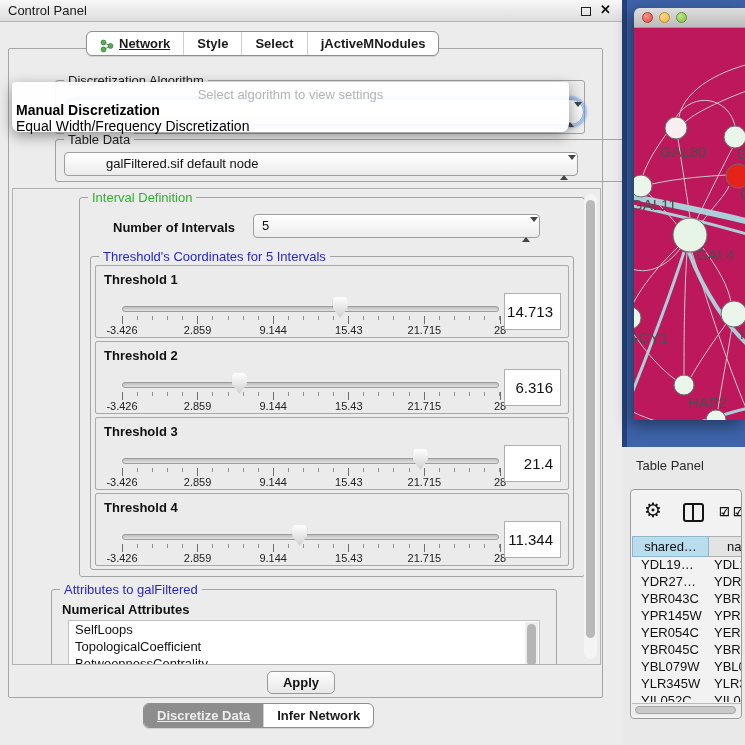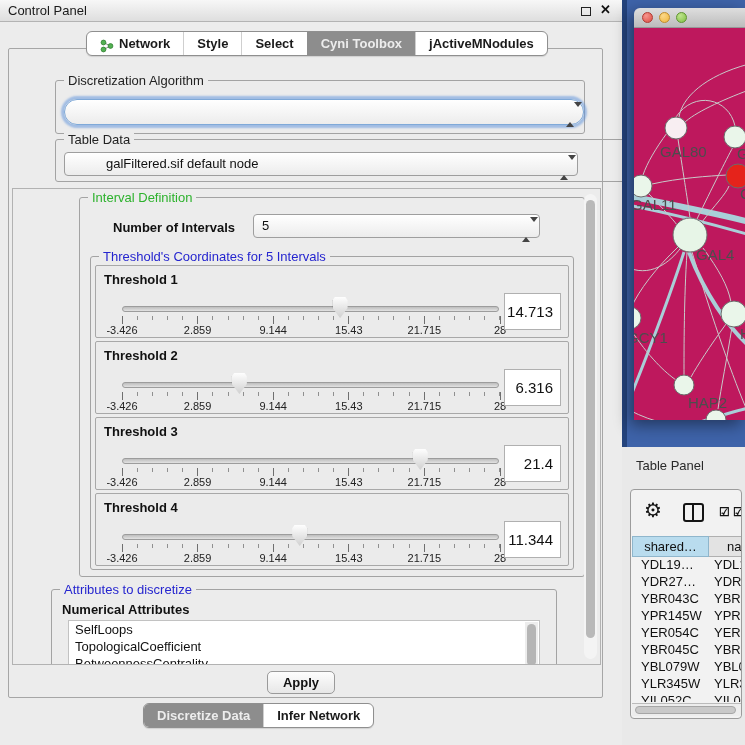--- a/index.html
+++ b/index.html
@@ -12,21 +12,21 @@
   .cp-header { left:0; top:0; width:622px; height:22px;
     background:linear-gradient(#f7f7f7,#dedede); border-bottom:1px solid #b3b3b3; }
   .cp-title { left:8px; top:3px; font-size:13px; color:#1a1a1a; }
   .float-btn { left:581px; top:7px; width:10px; height:9px; border:1.5px solid #222; background:transparent; }
   .close-btn { left:600px; top:2px; font-size:13px; font-weight:bold; color:#111; }
 
   .seg-tabs { display:flex; background:#fff; border:1px solid #8f8f8f; border-radius:6px;
     overflow:hidden; height:25px; z-index:6; box-shadow:0 1px 1px rgba(0,0,0,.12); }
   .seg-tab { padding:0 13px; line-height:24px; font-size:13px; font-weight:600; color:#1a1a1a;
     border-left:1px solid #cfcfcf; white-space:nowrap; display:flex; align-items:center; gap:5px; }
-  .seg-tab:first-child { border-left:none; }
+  .seg-tab:first-child { border-left:none;text-decoration:underline; }
   .seg-tab.selected { background:#8d8d8d; color:#ededed; border-left-color:#8d8d8d; }
   .top-tabs { left:86px; top:31px; }
   .bottom-tabs { left:143px; top:703px; }
 
   .cp-body { left:8px; top:48px; width:595px; height:650px; border:1px solid #a6a6a6;
     border-radius:2px; background:#ececec; }
 
   .group { position:absolute; border:1px solid #a3a3a3; border-radius:3px; }
   .group-title { position:absolute; top:-8px; left:8px; background:#ececec; padding:0 4px;
     font-size:13px; color:#222; white-space:nowrap; }
@@ -156,23 +156,20 @@
           </svg>
         </span>
         <span>Network</span>
       </div>
       <div class="seg-tab">
         <span>Style</span>
       </div>
       <div class="seg-tab">
         <span>Select</span>
       </div>
-      <div class="seg-tab selected">
-        <span>Cyni Toolbox</span>
-      </div>
       <div class="seg-tab">
         <span>jActiveMNodules</span>
       </div>
     </div>
 
     <div class="abs cp-body"></div>
 
     <div class="group group-algo">
       <div class="group-title">Discretization Algorithm</div>
       <div class="combo algo-combo">
@@ -181,20 +178,25 @@
     </div>
 
     <div class="group group-table">
       <div class="group-title">Table Data</div>
       <div class="combo table-combo">
         <span>galFiltered.sif default node</span>
         <span class="stepper"><span class="up"></span><span class="down"></span></span>
       </div>
     </div>
 
+    <div class="abs algo-popup">
+      <div class="abs popup-hint">Select algorithm to view settings</div>
+      <div class="abs popup-opt1">Manual Discretization</div>
+      <div class="abs popup-opt2">Equal Width/Frequency Discretization</div>
+    </div>
 
     <div class="abs scrollpane">
 
       <div class="group group-interval">
         <div class="group-title green">Interval Definition</div>
         <div class="abs noi-label">Number of Intervals</div>
         <div class="combo noi-combo">
           <span>5</span>
           <span class="stepper"><span class="up"></span><span class="down"></span></span>
         </div>
@@ -296,21 +298,21 @@
                   <span class="t-ticklabel" style="left: 80%;">21.715</span>
                   <span class="t-ticklabel" style="left: 100%;">28</span>
                 </div>
                 <div class="t-value">11.344</div>
               </div>
             </div>
         </div>
       </div>
 
       <div class="group group-attrs">
-        <div class="group-title blue">Attributes to discretize</div>
+        <div class="group-title blue">Attributes to galFiltered</div>
         <div class="abs attr-label">Numerical Attributes</div>
         <div class="abs attr-list">
           <div id="attr-items">
               <div class="attr-item">SelfLoops</div>
               <div class="attr-item">TopologicalCoefficient</div>
               <div class="attr-item">BetweennessCentrality</div>
             </div>
           <div class="attr-scroll">
               <div class="thumb"></div>
             </div>

